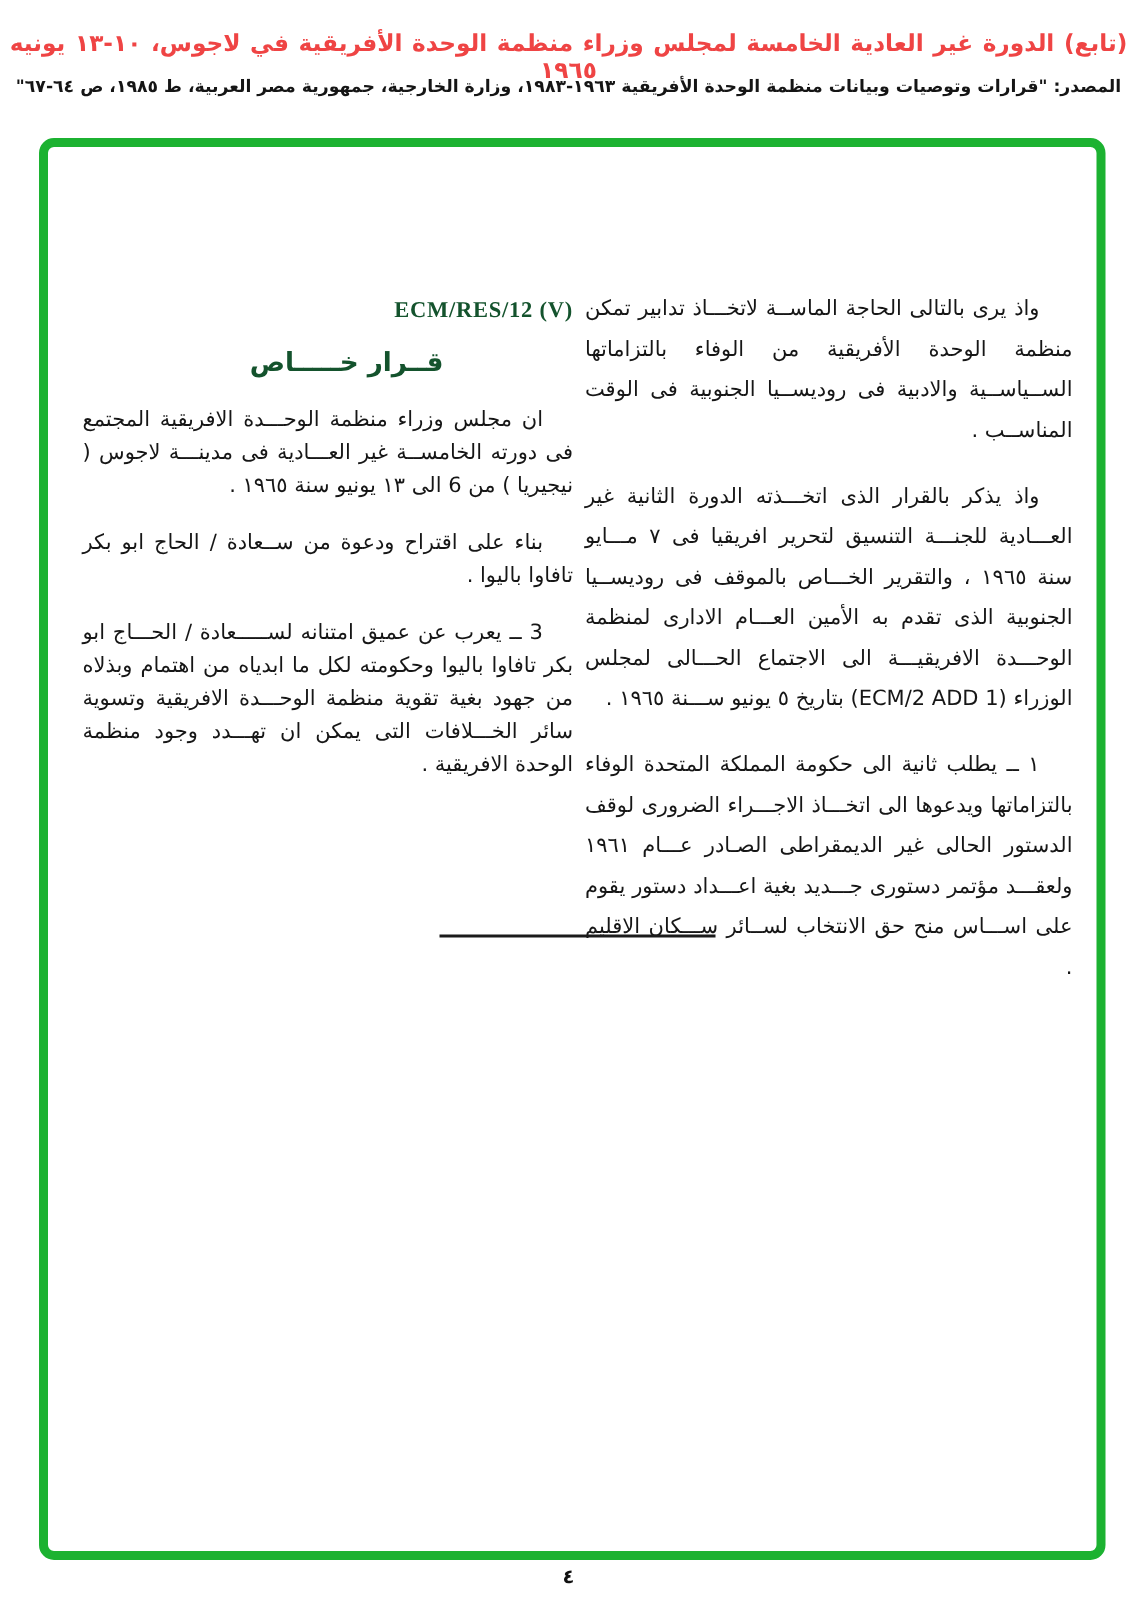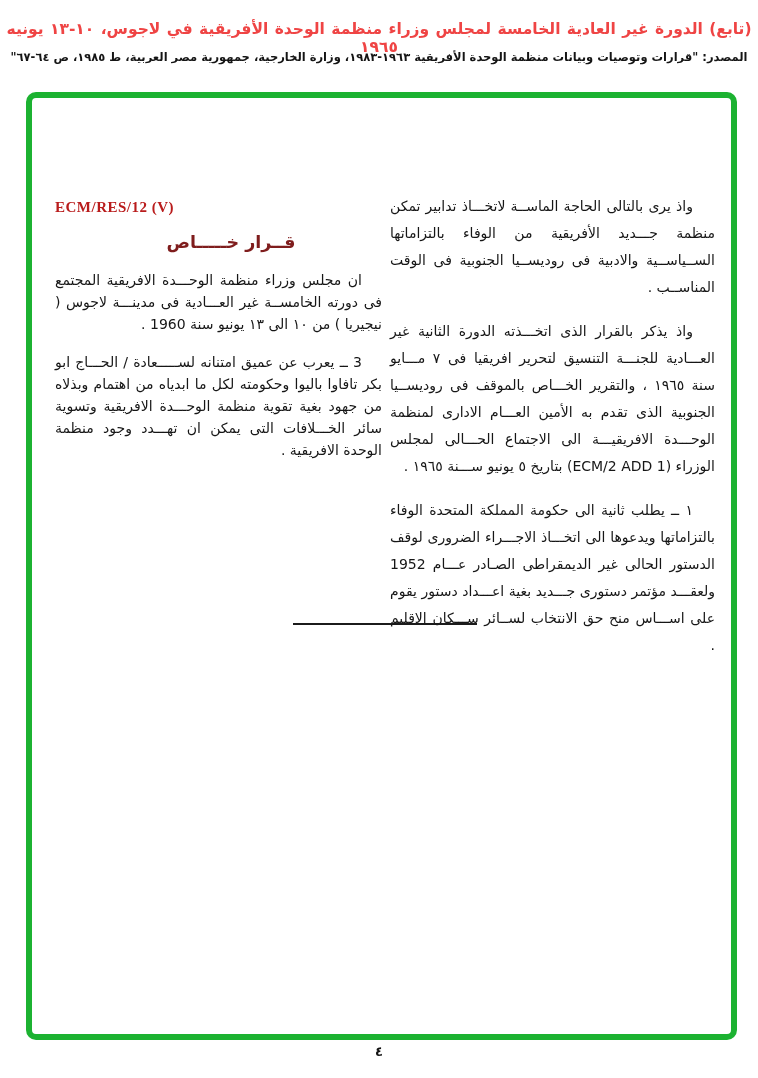--- a/index.html
+++ b/index.html
@@ -83,35 +83,35 @@
     text-indent: 22px;
   }
   .col-left .para {
     line-height: 22px;
     margin-bottom: 16px;
     text-indent: 20px;
   }
 
   .doc-ref {
     direction: ltr;
-    text-align: left;
+    text-align: right;
     font-family: "Liberation Serif", serif;
     font-weight: 700;
     font-size: 15px;
     letter-spacing: 0.5px;
     margin: 6px 0 0 0;
-    color: #b91c1c;
+    color: #14532d;
   }
   .doc-title {
     direction: rtl;
     text-align: center;
     font-size: 17.5px;
     font-weight: bold;
     margin: 16px 30px 17px 55px;
-    color: #7f1d1d;
+    color: #14532d;
   }
 
   
   .divider {
     position: absolute;
     left: 261px;
     top: 525px;
     width: 184px;
     height: 2px;
     background: #1b1b1b;
@@ -132,29 +132,30 @@
 
 <div class="hdr-line1">(تابع) الدورة غير العادية الخامسة لمجلس وزراء منظمة الوحدة الأفريقية في لاجوس، ١٠-١٣ يونيه ١٩٦٥</div>
 
 <div class="hdr-line2">المصدر: "قرارات وتوصيات وبيانات منظمة الوحدة الأفريقية ١٩٦٣-١٩٨٣، وزارة الخارجية، جمهورية مصر العربية، ط ١٩٨٥، ص ٦٤-٦٧"</div>
 
 <div class="frame">
 
   <div class="columns">
 
     <div class="col col-right">
-      <p class="para">واذ يرى بالتالى الحاجة الماســة لاتخـــاذ تدابير تمكن منظمة جـــديد الأفريقية من الوفاء بالتزاماتها الســياســية والادبية فى روديســيا الجنوبية فى الوقت المناســب .</p>
+      <p class="para">واذ يرى بالتالى الحاجة الماســة لاتخـــاذ تدابير تمكن منظمة الوحدة الأفريقية من الوفاء بالتزاماتها الســياســية والادبية فى روديســيا الجنوبية فى الوقت المناســب .</p>
       <p class="para">واذ يذكر بالقرار الذى اتخـــذته الدورة الثانية غير العـــادية للجنـــة التنسيق لتحرير افريقيا فى ٧ مـــايو سنة ١٩٦٥ ، والتقرير الخـــاص بالموقف فى روديســيا الجنوبية الذى تقدم به الأمين العـــام الادارى لمنظمة الوحـــدة الافريقيـــة الى الاجتماع الحـــالى لمجلس الوزراء (ECM/2 ADD 1) بتاريخ ٥ يونيو ســـنة ١٩٦٥ .</p>
-      <p class="para">١ ــ يطلب ثانية الى حكومة المملكة المتحدة الوفاء بالتزاماتها ويدعوها الى اتخـــاذ الاجـــراء الضرورى لوقف الدستور الحالى غير الديمقراطى الصـادر عـــام 1952 ولعقـــد مؤتمر دستورى جـــديد بغية اعـــداد دستور يقوم على اســـاس منح حق الانتخاب لســائر ســـكان الاقليم .</p>
+      <p class="para">١ ــ يطلب ثانية الى حكومة المملكة المتحدة الوفاء بالتزاماتها ويدعوها الى اتخـــاذ الاجـــراء الضرورى لوقف الدستور الحالى غير الديمقراطى الصـادر عـــام ١٩٦١ ولعقـــد مؤتمر دستورى جـــديد بغية اعـــداد دستور يقوم على اســـاس منح حق الانتخاب لســائر ســـكان الاقليم .</p>
     </div>
 
     <div class="col col-left">
       <div class="doc-ref">ECM/RES/12 (V)</div>
       <div class="doc-title">قــرار خـــــاص</div>
-      <p class="para">ان مجلس وزراء منظمة الوحـــدة الافريقية المجتمع فى دورته الخامســة غير العـــادية فى مدينـــة لاجوس ( نيجيريا ) من ١٠ الى ١٣ يونيو سنة 1960 .</p>
+      <p class="para">ان مجلس وزراء منظمة الوحـــدة الافريقية المجتمع فى دورته الخامســة غير العـــادية فى مدينـــة لاجوس ( نيجيريا ) من 6 الى ١٣ يونيو سنة ١٩٦٥ .</p>
+      <p class="para">بناء على اقتراح ودعوة من ســعادة / الحاج ابو بكر تافاوا باليوا .</p>
       <p class="para">3 ــ يعرب عن عميق امتنانه لســـــعادة / الحـــاج ابو بكر تافاوا باليوا وحكومته لكل ما ابدياه من اهتمام وبذلاه من جهود بغية تقوية منظمة الوحـــدة الافريقية وتسوية سائر الخـــلافات التى يمكن ان تهـــدد وجود منظمة الوحدة الافريقية .</p>
     </div>
 
   </div>
 
   <div class="divider"></div>
 
 </div>
 
 <div class="page-num">٤</div>

